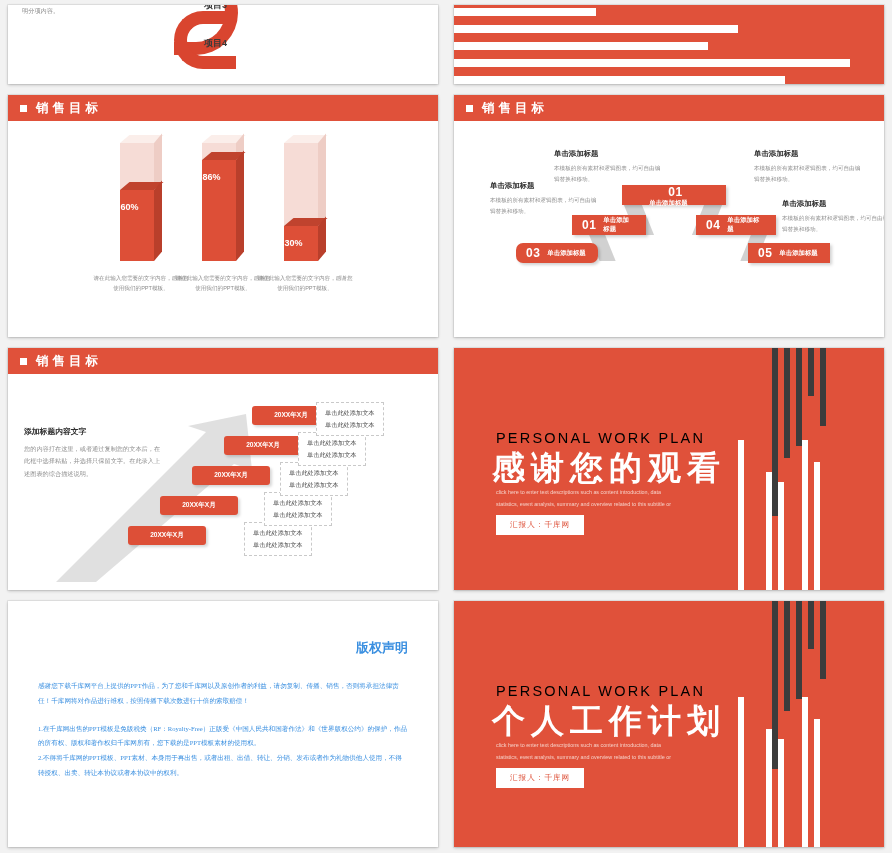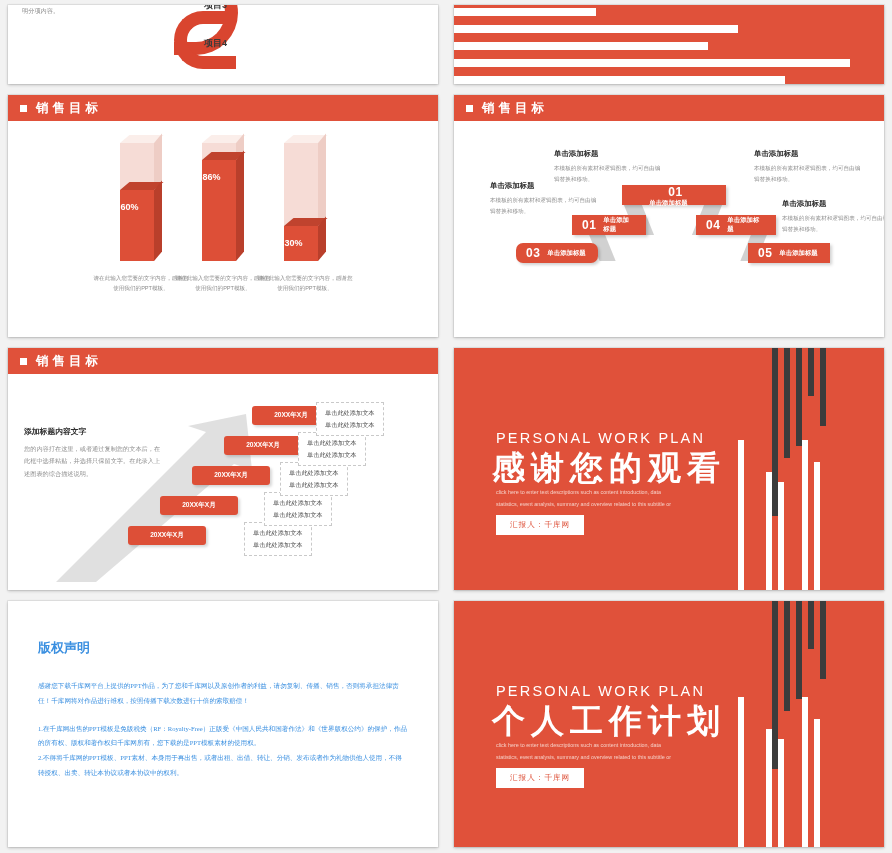--- a/index.html
+++ b/index.html
@@ -92,36 +92,36 @@
               box-shadow: 2px 2px 3px rgba(0,0,0,.16); }
   .st .tbox { position: absolute; border: 1px dashed #c9c9c9; background: #fff;
               padding: 4px 8px; text-align: center; }
   .st .tbox div { font-size: 6.2px; color: #4b4b4b; line-height: 1.95; }
   .st .lead { position: absolute; left: 16px; top: 52px; width: 140px; }
   .st .lead h4 { font-size: 7.8px; color: #2f2f2f; margin-bottom: 6px; }
   .st .lead p { font-size: 6.2px; color: #8e8e8e; line-height: 2.0; }
 
   
   .cover { position: relative; width: 100%; height: 100%; }
-  .cover .eng { position: absolute; left: 42px; top: 82px; color: #ffffff;
+  .cover .eng { position: absolute; left: 42px; top: 82px; color: #000000;
                 font-size: 14.5px; letter-spacing: 2.2px; font-weight: 300; }
   .cover .cn { position: absolute; left: 38px; top: 98px; color: #fff;
                font-size: 33px; font-weight: 700; letter-spacing: 6px; }
   .cover .sub { position: absolute; left: 42px; top: 138px; width: 185px;
                 color: #f6cfc6; font-size: 5.4px; line-height: 2.3; }
   .cover .who { position: absolute; left: 42px; top: 167px; background: #fff;
                 color: #dd4f37; font-size: 7.6px; padding: 5px 14px; letter-spacing: 1px; }
   .stripes { position: absolute; right: 0; top: 0; width: 170px; height: 100%; }
   .stripe { position: absolute; width: 6px; }
   .stripe.dark { background: #3c3c3c; top: 0; }
   .stripe.light { background: #fff; bottom: 0; }
 
   
   .cpy { position: relative; height: 100%; padding: 38px 30px 0 30px; color: #3a8fe0; }
-  .cpy h3 { text-align: left; font-size: 13px; font-weight: 700; margin-bottom: 22px;
+  .cpy h3 { text-align: right; font-size: 13px; font-weight: 700; margin-bottom: 22px;
             font-family: "Liberation Serif", serif; }
   .cpy p { font-size: 6.6px; line-height: 2.25; font-family: "Liberation Serif", serif; }
   .cpy .gap { height: 13px; }
   .cpy .more { margin-top: 17px; font-size: 9.5px; font-weight: 700;
                font-family: "Liberation Serif", serif; }
 </style>
 </head>
 <body>
 
 <div class="grid">

